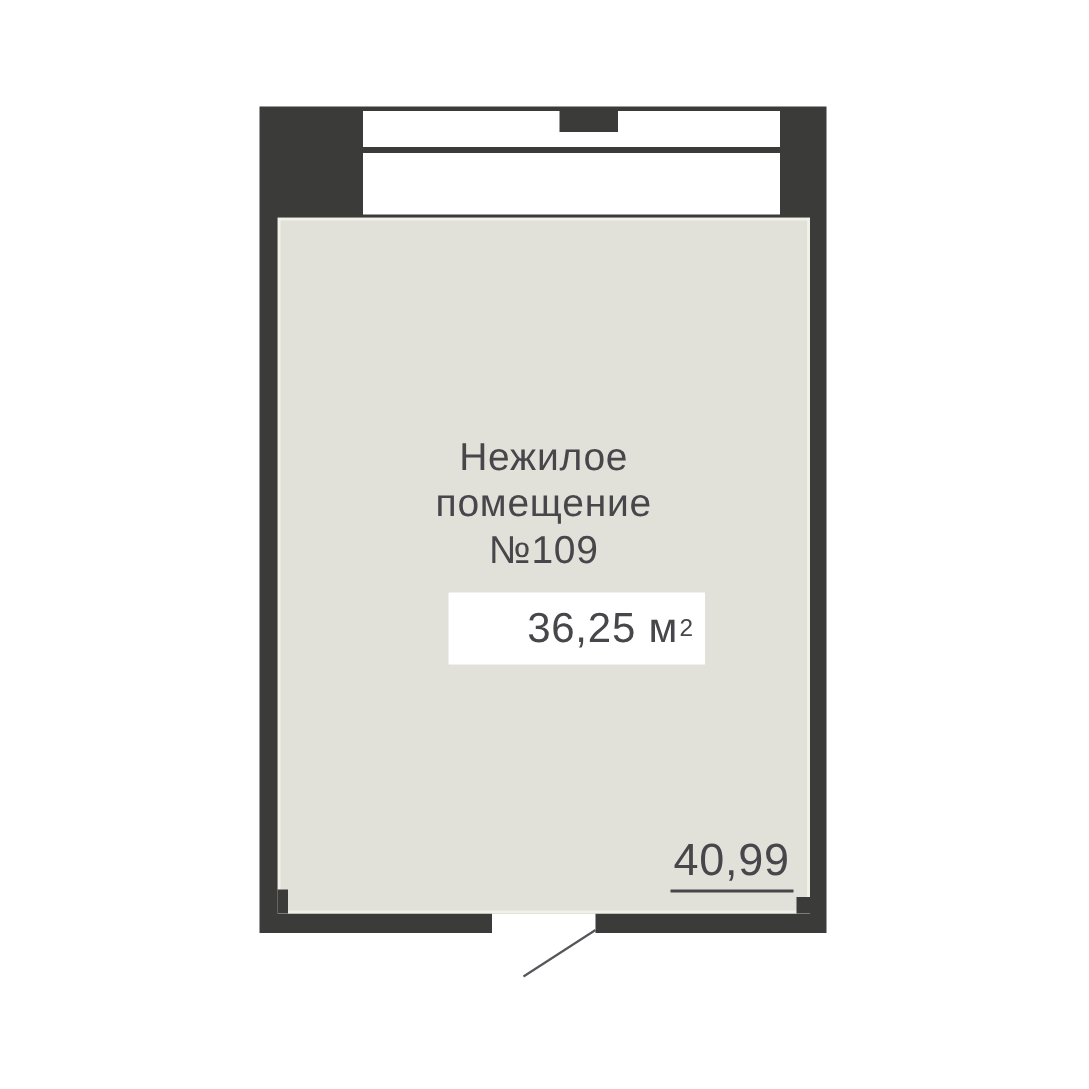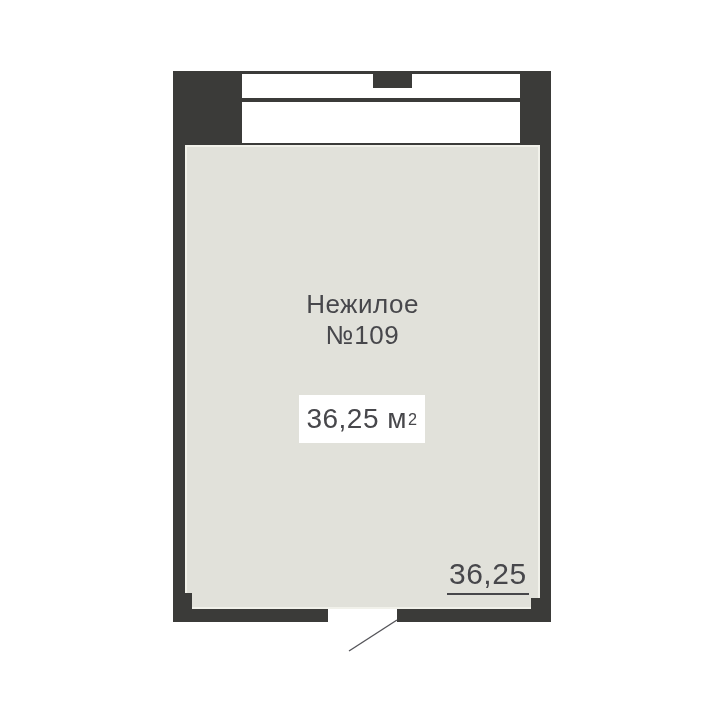--- a/index.html
+++ b/index.html
@@ -90,20 +90,21 @@
     width: 126px; height: 48px;
     background: var(--color-window, #ffffff);
     display: flex;
     align-items: center;
     justify-content: center;
     font-size: 28px;
     font-weight: 300;
     letter-spacing: 0.5px;
     color: var(--color-text, #47474b);
     white-space: pre;
+    padding-left: 45px;
   }
   .area-badge sup {
     font-size: 0.58em;
     line-height: 0;
     vertical-align: super;
     margin-left: 1px;
   }
   
   .dimension {
     position: absolute;
@@ -124,26 +125,27 @@
   <div class="plan">
 
     <div class="band band-upper">
       <div class="mullion"></div>
     </div>
     <div class="band band-lower"></div>
 
     <div class="room">
       <div class="room-label">
         <div>Нежилое</div>
+        <div>помещение</div>
         <div>№109</div>
       </div>
 
       <div class="area-badge"><span>36,25 м</span><sup>2</sup></div>
 
-      <div class="dimension">36,25</div>
+      <div class="dimension">40,99</div>
     </div>
 
     <div class="notch notch-bl"></div>
     <div class="notch notch-br"></div>
 
     <div class="door-gap"></div>
   </div>
 
   <svg class="swing" width="726" height="726" viewBox="0 0 726 726">
     <line x1="397" y1="620" x2="349" y2="651"></line>

